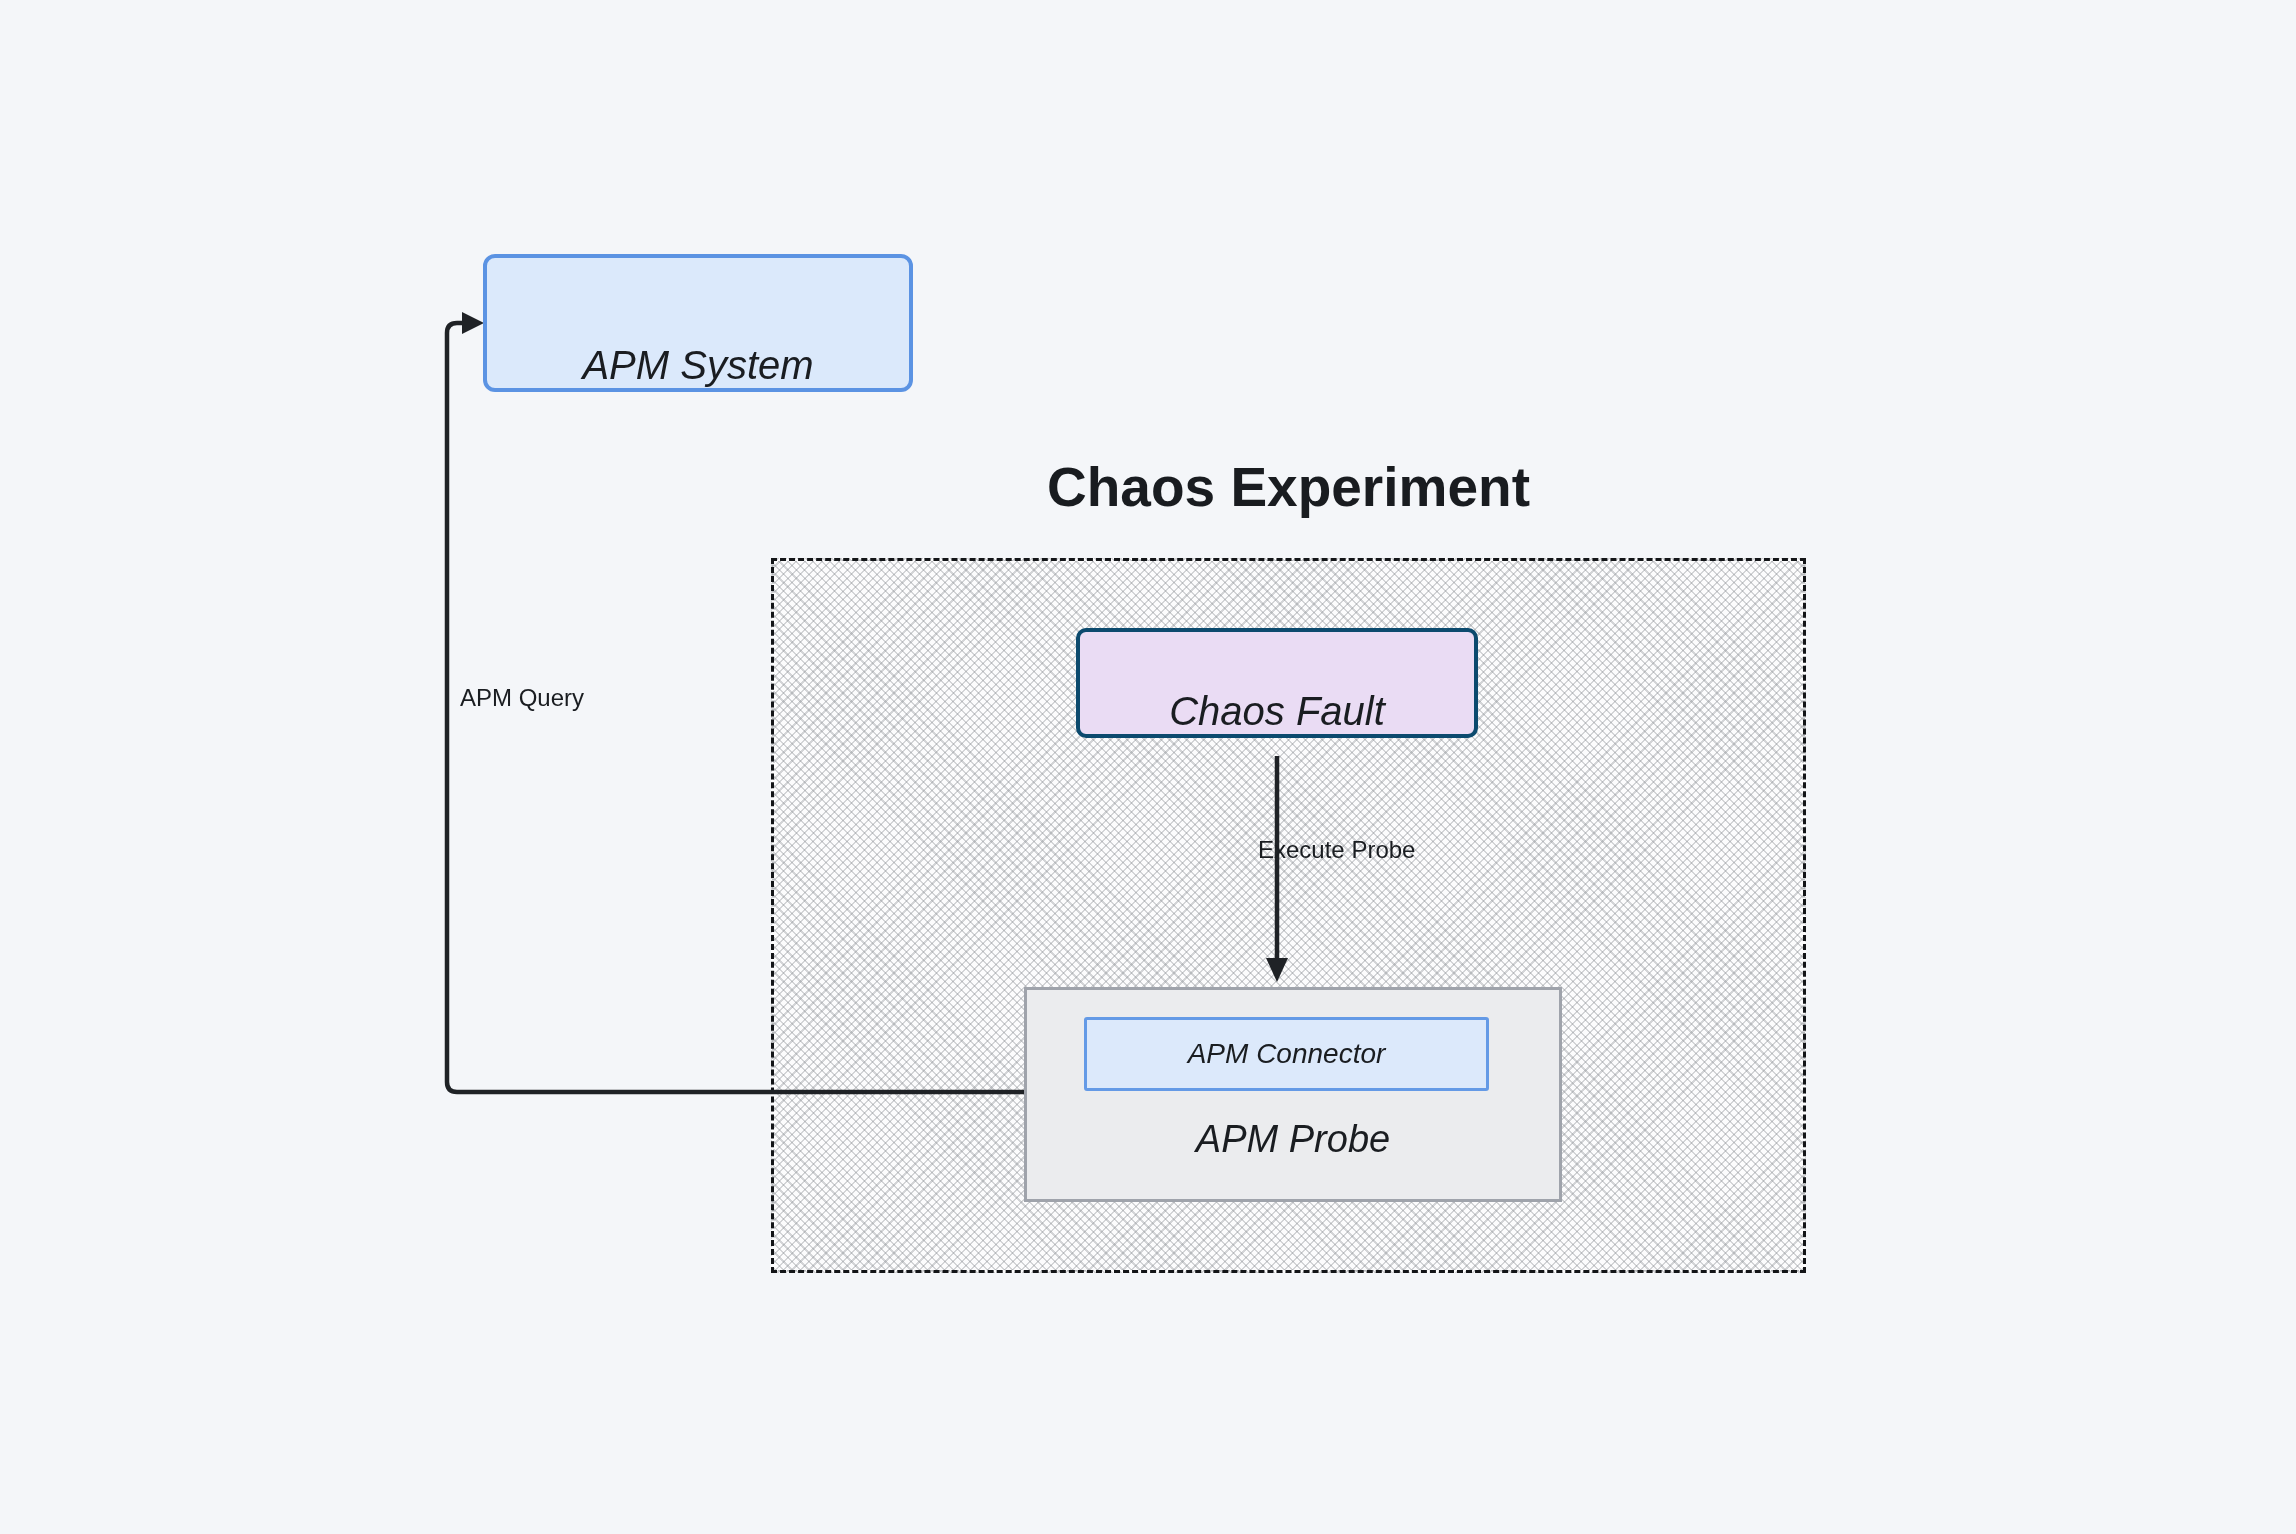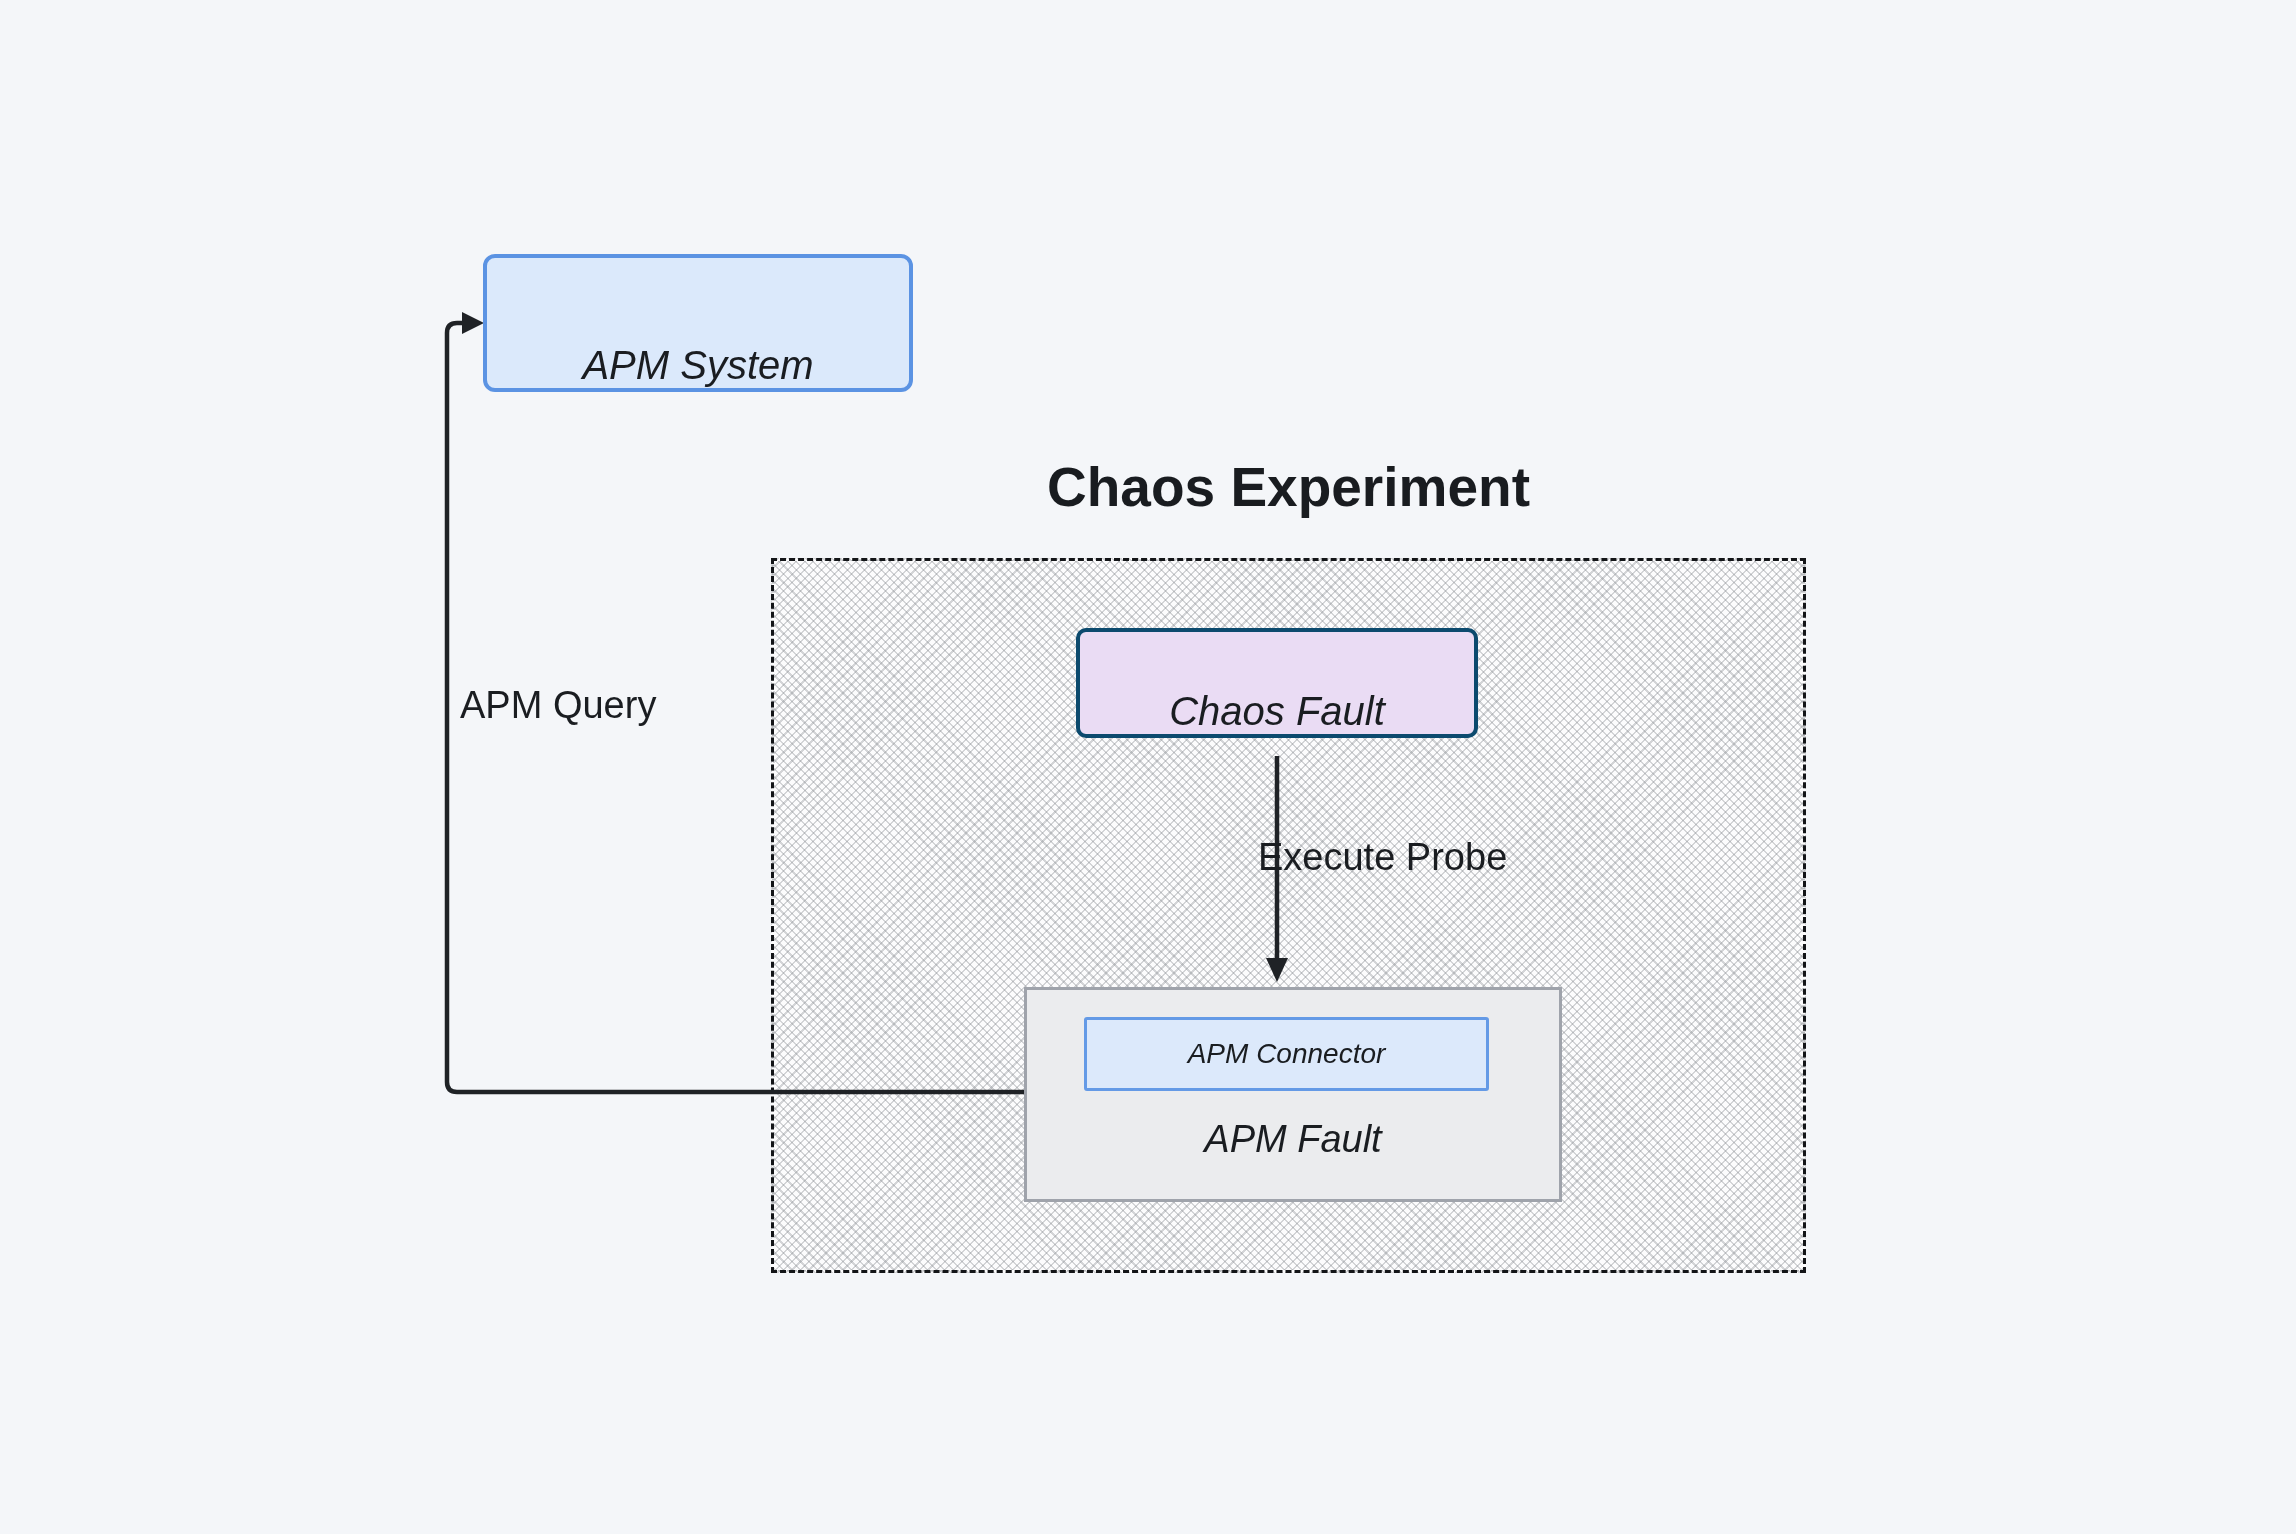--- a/index.html
+++ b/index.html
@@ -112,21 +112,21 @@
     left: 0;
     top: 128px;
     width: 100%;
     text-align: center;
     font-size: 38px;
     font-weight: 500;
   }
   
   .edge-label {
     position: absolute;
-    font-size: 38px;
+    font-size: 24px;
     font-weight: 500;
     color: #1a1d21;
     z-index: 4;
     white-space: nowrap;
   }
   .label-execute-probe { left: 1258px; top: 836px; text-align: right; }
   .label-apm-query    { left: 460px;  top: 684px; }
 </style>
 </head>
 <body>
@@ -151,20 +151,20 @@
   </div>
 
   <div class="node node-chaos-fault">
     <span>Chaos Fault</span>
   </div>
 
   <div class="node node-apm-probe">
     <div class="node-apm-connector">
       <span>APM Connector</span>
     </div>
-    <div class="apm-probe-label">APM Fault</div>
+    <div class="apm-probe-label">APM Probe</div>
   </div>
 
   <div class="edge-label label-execute-probe">Execute Probe</div>
 
   <div class="edge-label label-apm-query">APM Query</div>
 
 </div>
 
 </body></html>

